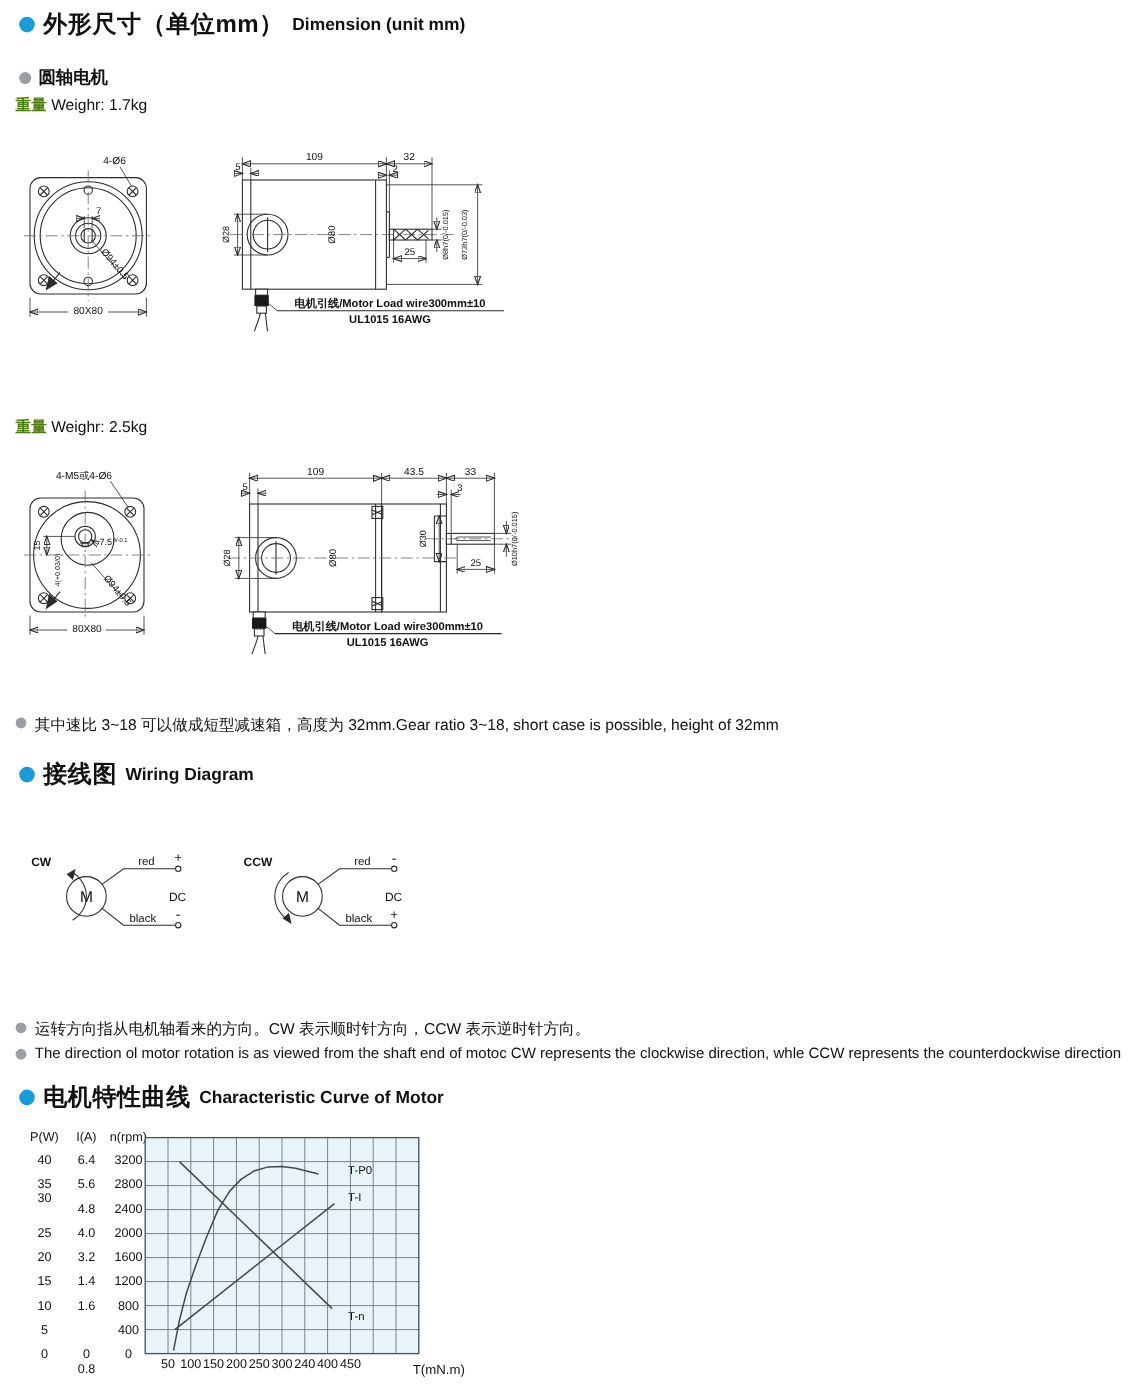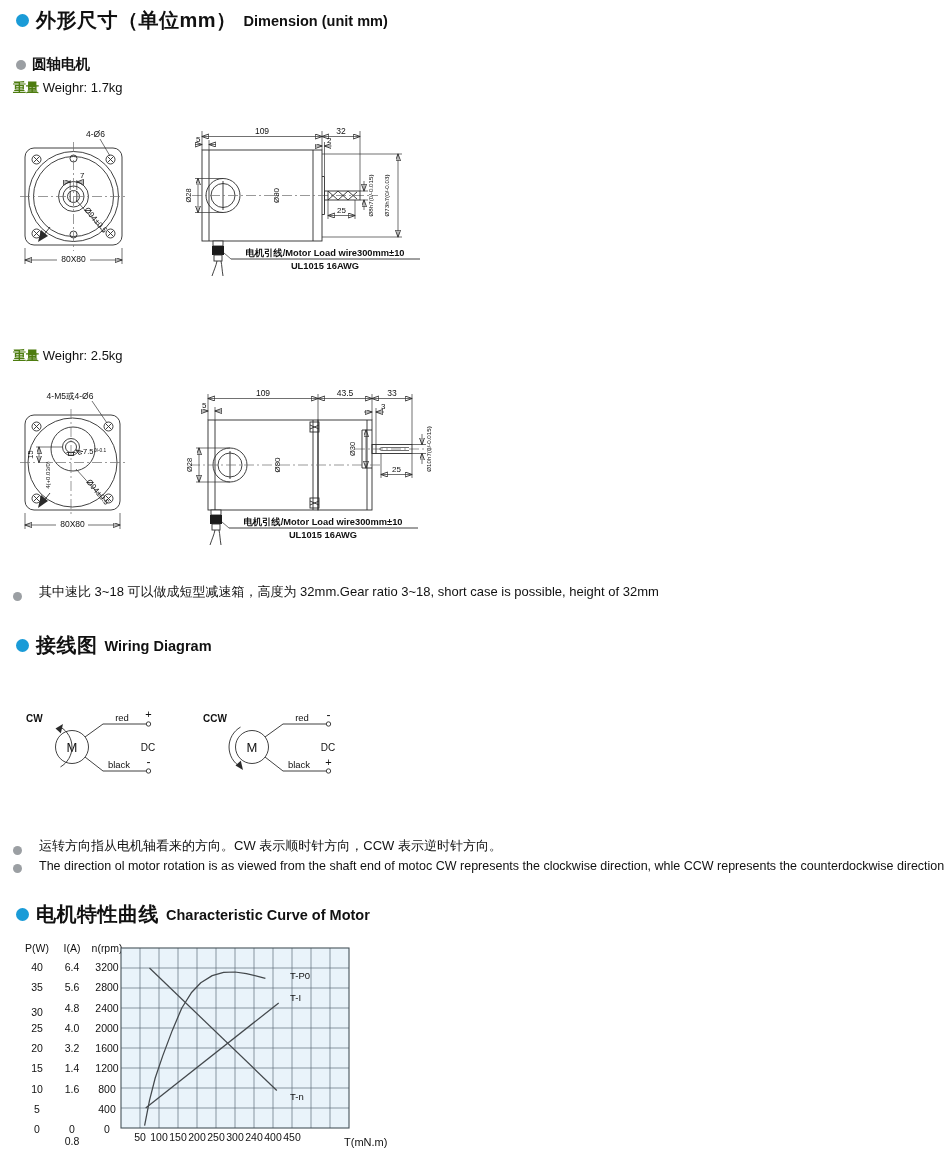--- a/index.html
+++ b/index.html
@@ -9,21 +9,21 @@
   .sec-h{position:absolute;display:flex;align-items:center;gap:7px;white-space:nowrap;}
   .dot-blue{width:13px;height:13px;border-radius:50%;background:#1a9bd7;flex:none;}
   .dot-gray{width:10px;height:10px;border-radius:50%;background:#9b9fa3;flex:none;}
   .dot-gray.sm{width:9px;height:9px;margin-top:3px;}
   .sec-h .cn{font-size:20px;font-weight:700;letter-spacing:.5px;}
   .sec-h .en{font-size:14.5px;font-weight:700;}
   .sub-h{position:absolute;display:flex;align-items:center;gap:6px;white-space:nowrap;font-size:14.5px;}
   .sub-h .b{font-weight:700;}
   .weight{position:absolute;font-size:13px;white-space:nowrap;}
   .weight .lab{color:#4d7c0f;font-weight:700;}
-  .note{position:absolute;display:flex;gap:17px;align-items:flex-end;font-size:13px;white-space:nowrap;}
+  .note{position:absolute;display:flex;gap:7px;align-items:flex-start;font-size:13px;white-space:nowrap;margin-top:12px;}
   .note.en{font-size:12.5px;}
   
   .draw line,.draw circle,.draw rect,.draw path,.draw polyline{stroke:#2b2b2b;stroke-width:.9;fill:none;}
   .draw .dim{stroke-width:.7;stroke:#333;}
   .draw .cl{stroke:#6d6d6d;stroke-width:.7;stroke-dasharray:10 3 2 3;}
   .draw polygon{fill:#2b2b2b;stroke:none;}
   .draw .blk{fill:#1a1a1a;stroke:none;}
   .draw .wfill{fill:#fff;stroke:#2b2b2b;}
   .draw .wbg{fill:#fff;stroke:none;}
   .draw text{stroke:none;fill:#111;font-family:"Liberation Sans",sans-serif;}
@@ -384,21 +384,21 @@
     <span class="dot-blue"></span>
     <span class="cn">电机特性曲线</span>
     <span class="en">Characteristic Curve of Motor</span>
   </div>
 
   <div class="chart" style="left:14px;top:938px;width:420px;height:216px;">
     <div id="axisCols" class="abs" style="left:0;top:0;width:120px;height:216px;">
         <div class="hdr" style="left: 23px; top: 4px;">P(W)</div>
         <div class="val" style="left: 23px; top: 23px;">40</div>
         <div class="val" style="left: 23px; top: 43.25px;">35</div>
-        <div class="val" style="left: 23px; top: 68px; text-align: right;">30</div>
+        <div class="val" style="left: 23px; top: 55px; text-align: right;">30</div>
         <div class="val" style="left: 23px; top: 83.75px;">25</div>
         <div class="val" style="left: 23px; top: 104px;">20</div>
         <div class="val" style="left: 23px; top: 124.25px;">15</div>
         <div class="val" style="left: 23px; top: 144.5px;">10</div>
         <div class="val" style="left: 23px; top: 164.75px;">5</div>
         <div class="val" style="left: 23px; top: 185px;">0</div>
         <div class="hdr" style="left: 58px; top: 4px;">I(A)</div>
         <div class="val" style="left: 58px; top: 23px;">6.4</div>
         <div class="val" style="left: 58px; top: 43.25px;">5.6</div>
         <div class="val" style="left: 58px; top: 63.5px;">4.8</div>

